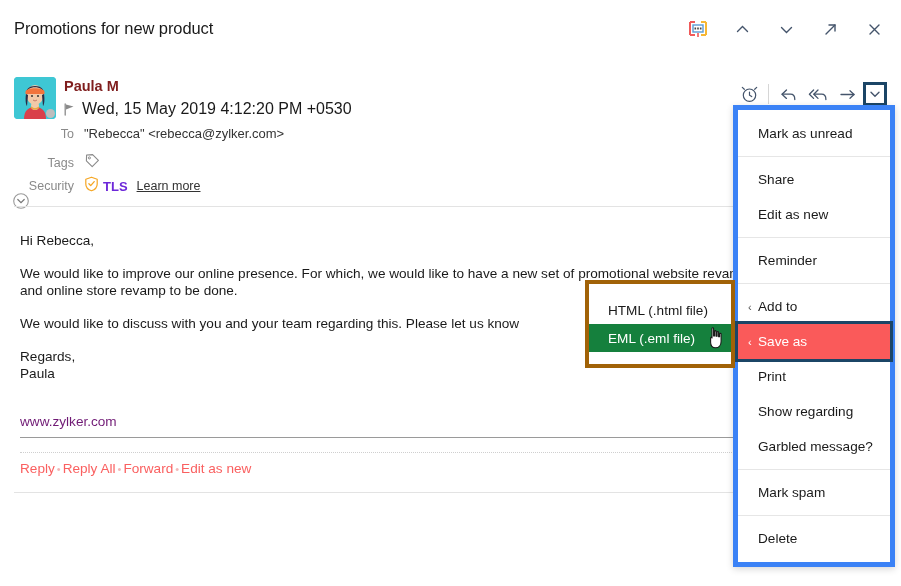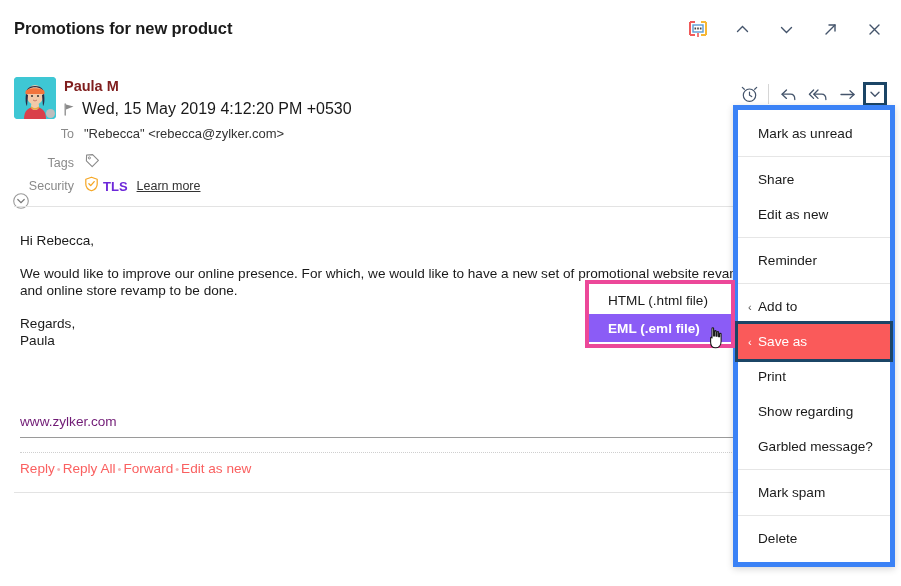--- a/index.html
+++ b/index.html
@@ -21,21 +21,21 @@
     position: absolute;
     left: 0; top: 0;
     width: 901px;
     height: 62px;
   }
   #subject-title {
     position: absolute;
     left: 14px;
     top: 19px;
     font-size: 16.5px;
-    font-weight: bold;
+    font-weight: normal;
     letter-spacing: -0.1px;
     color: #1a1a1a;
   }
   #header-actions {
     position: absolute;
     right: 14px;
     top: 16px;
     display: flex;
     align-items: center;
     gap: 18px;
@@ -278,39 +278,38 @@
   }
   .menu-item.selected .sub-arrow { color: #ffffff; }
 
   
   #save-as-submenu {
     position: absolute;
     left: 585px;
     top: 280px;
     width: 150px;
     background: #ffffff;
-    border: 4px solid #ec4899;
+    border: 4px solid #a16207;
     box-sizing: border-box;
     z-index: 60;
-    padding: 2px 0;
+    padding: 12px 0;
   }
   .submenu-item {
     height: 28px;
     display: flex;
     align-items: center;
     padding-left: 19px;
     font-size: 13.6px;
     color: #1a1a1a;
     cursor: pointer;
     position: relative;
   }
   .submenu-item.selected {
-    background: #8b5cf6;
+    background: #15803d;
     color: #ffffff;
-    font-weight: bold;
   }
   #cursor-pointer {
     position: absolute;
     left: 117px;
     top: 42px;
     width: 20px;
     height: 24px;
     z-index: 70;
     pointer-events: none;
   }
@@ -468,20 +467,21 @@
       <path d="M3 5.2 L7 9.2 L11 5.2" stroke="#44546b" stroke-width="1.4" fill="none" stroke-linecap="round"></path>
     </svg>
   </div>
 </div>
 
 <div id="mail-divider"></div>
 
 <div id="mail-body">
   <p>Hi Rebecca,</p>
   <p>We would like to improve our online presence. For which, we would like to have a new set of promotional website revamp, a promo video and online store revamp to be done.</p>
+  <p>We would like to discuss with you and your team regarding this. Please let us know</p>
   <p style="white-space: pre-line;">Regards,
 Paula</p>
 </div>
 
 <div id="signature-url">www.zylker.com</div>
 
 <div id="footer-rule-solid"></div>
 <div id="footer-rule-dotted"></div>
 
 <div id="footer-actions">

